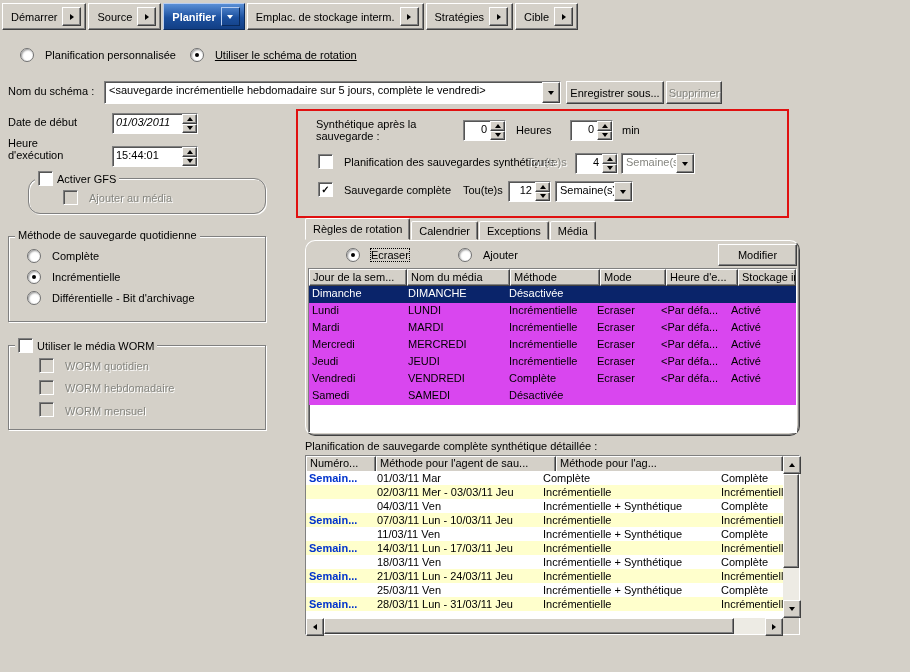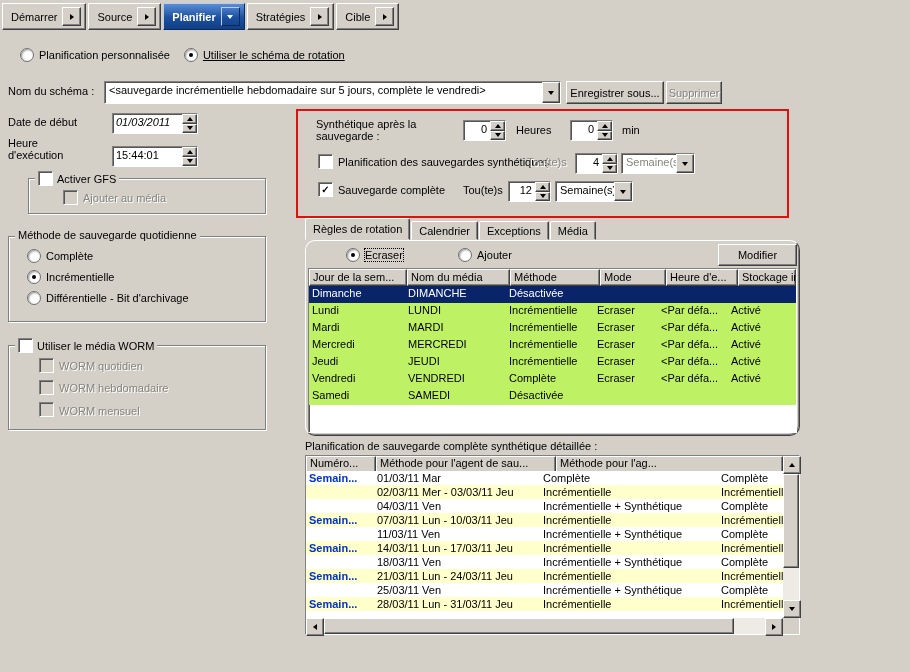--- a/index.html
+++ b/index.html
@@ -4,21 +4,21 @@
 <style>
   html,body{margin:0;padding:0}
   body{position:relative;width:910px;height:672px;background:#d4d0c8;font-family:"Liberation Sans",sans-serif;font-size:11px;color:#000;overflow:hidden}
   .abs{position:absolute}
   .lbl{position:absolute;white-space:nowrap}
   .raised{background:#d4d0c8;border:1px solid;border-color:#fff #404040 #404040 #fff;box-shadow:inset -1px -1px 0 #808080}
   .btn{display:flex;align-items:center;justify-content:center;cursor:default;white-space:nowrap}
   .dis-txt{color:#85857f;text-shadow:1px 1px 0 #fff}
   .gbox{position:absolute;border:1px solid #808080;box-shadow:inset 1px 1px 0 #fff,1px 1px 0 #fff}
   .legend{position:absolute;top:-8px;left:6px;background:#d4d0c8;padding:0 3px;display:flex;align-items:center;gap:4px;white-space:nowrap}
-  .opt{display:flex;align-items:center;gap:5px;white-space:nowrap}
+  .opt{display:flex;align-items:center;gap:11px;white-space:nowrap}
   .cb{width:13px;height:13px;flex:none;background:#fff;border:1px solid;border-color:#808080 #fff #fff #808080;box-shadow:inset 1px 1px 0 #555;display:flex;align-items:center;justify-content:center}
   .cb .mark{display:none;font-size:10px;line-height:1;font-weight:bold}
   .cb.on .mark{display:block}
   .cb.dis{background:#d4d0c8}
   .rb{width:12px;height:12px;flex:none;border-radius:50%;background:#fff;border:1px solid #707070;box-shadow:inset 1px 1px 2px #999;display:flex;align-items:center;justify-content:center}
   .rb .dot{display:none;width:4px;height:4px;border-radius:50%;background:#000}
   .rb.on .dot{display:block}
   .tri-up{width:0;height:0;border-left:3px solid transparent;border-right:3px solid transparent;border-bottom:4px solid #000}
   .tri-down{width:0;height:0;border-left:3px solid transparent;border-right:3px solid transparent;border-top:4px solid #000}
   .tri-left{width:0;height:0;border-top:3px solid transparent;border-bottom:3px solid transparent;border-right:4px solid #000}
@@ -41,21 +41,21 @@
   .ul{text-decoration:underline}
   .focus{outline:1px dotted #000}
   .redbox{position:absolute;border:2px solid #e01010;pointer-events:none}
   .rtabs{position:absolute;display:flex;align-items:flex-end}
   .rtab{height:17px;display:flex;align-items:center;padding:0 7px;background:#d4d0c8;border:1px solid;border-color:#fff #404040 transparent #fff;box-shadow:inset -1px 0 0 #808080;border-radius:2px 2px 0 0;margin-right:1px}
   .rtab.active{height:20px;position:relative;z-index:3}
   .panel{position:absolute;background:#d4d0c8;border:1px solid;border-color:#fff #404040 #404040 #fff;box-shadow:inset -1px -1px 0 #808080}
   .hcell{background:#d4d0c8;border:1px solid;border-color:#fff #404040 #404040 #fff;box-shadow:inset -1px -1px 0 #808080;padding:1px 3px;white-space:nowrap;overflow:hidden;flex:none}
   .rt-table{position:absolute;background:#fff;border:1px solid;border-color:#808080 #fff #fff #808080;box-shadow:inset 1px 1px 0 #555;overflow:hidden}
   .rt-header{display:flex;height:17px}
-  .rt-row{display:flex;height:17px;background:#bef264}
+  .rt-row{display:flex;height:17px;background:#d946ef}
   .rt-row.sel{background:#0a246a;color:#fff}
   .rt-c{padding:1px 3px;white-space:nowrap;overflow:hidden;flex:none}
   .c1{width:90px}.c2{width:95px}.c3{width:82px}.c4{width:58px}.c5{width:64px}.c6{flex:1;width:auto}
   .dtable{position:absolute;border:1px solid;border-color:#808080 #fff #fff #808080;box-shadow:inset 1px 1px 0 #555;background:#fff;display:grid;grid-template-columns:1fr 16px;grid-template-rows:1fr 16px}
   .dt-main{overflow:hidden;display:flex;flex-direction:column;background:#fff}
   .dt-header{display:flex;height:15px;flex:none}
   .dt-header .hcell{height:15px;padding:0 3px;line-height:13px}
   .dt-row{display:flex;height:14px;flex:none;background:#fff}
   .dt-row.alt{background:#ffffcc}
   .dt-c{padding:0 3px;line-height:14px;white-space:nowrap;overflow:hidden;flex:none}
@@ -88,20 +88,26 @@
         <span class="tri-right"></span>
       </span>
   </div>
   <div class="wtab active">
     <span>Planifier</span>
     <span class="chev">
         <span class="tri-down"></span>
       </span>
   </div>
   <div class="wtab">
+    <span>Emplac. de stockage interm.</span>
+    <span class="chev">
+        <span class="tri-right"></span>
+      </span>
+  </div>
+  <div class="wtab">
     <span>Stratégies</span>
     <span class="chev">
         <span class="tri-right"></span>
       </span>
   </div>
   <div class="wtab">
     <span>Cible</span>
     <span class="chev">
         <span class="tri-right"></span>
       </span>
@@ -153,21 +159,21 @@
   <span class="sf-btns">
     <span class="sf-b">
         <span class="tri-up"></span>
       </span>
     <span class="sf-b">
         <span class="tri-down"></span>
       </span>
   </span>
 </div>
 
-<div class="gbox" style="left:28px;top:178px;width:236px;height:34px;">
+<div class="gbox" style="left:28px;top:178px;width:236px;height:34px;border-radius:12px;">
   <div class="legend">
     <span class="cb"></span>
     <span>Activer GFS</span>
   </div>
   <div class="opt abs" style="left:12px;top:11px;margin-left:22px;">
     <span class="cb dis"></span>
     <span class="dis-txt">Ajouter au média</span>
   </div>
 </div>
 

